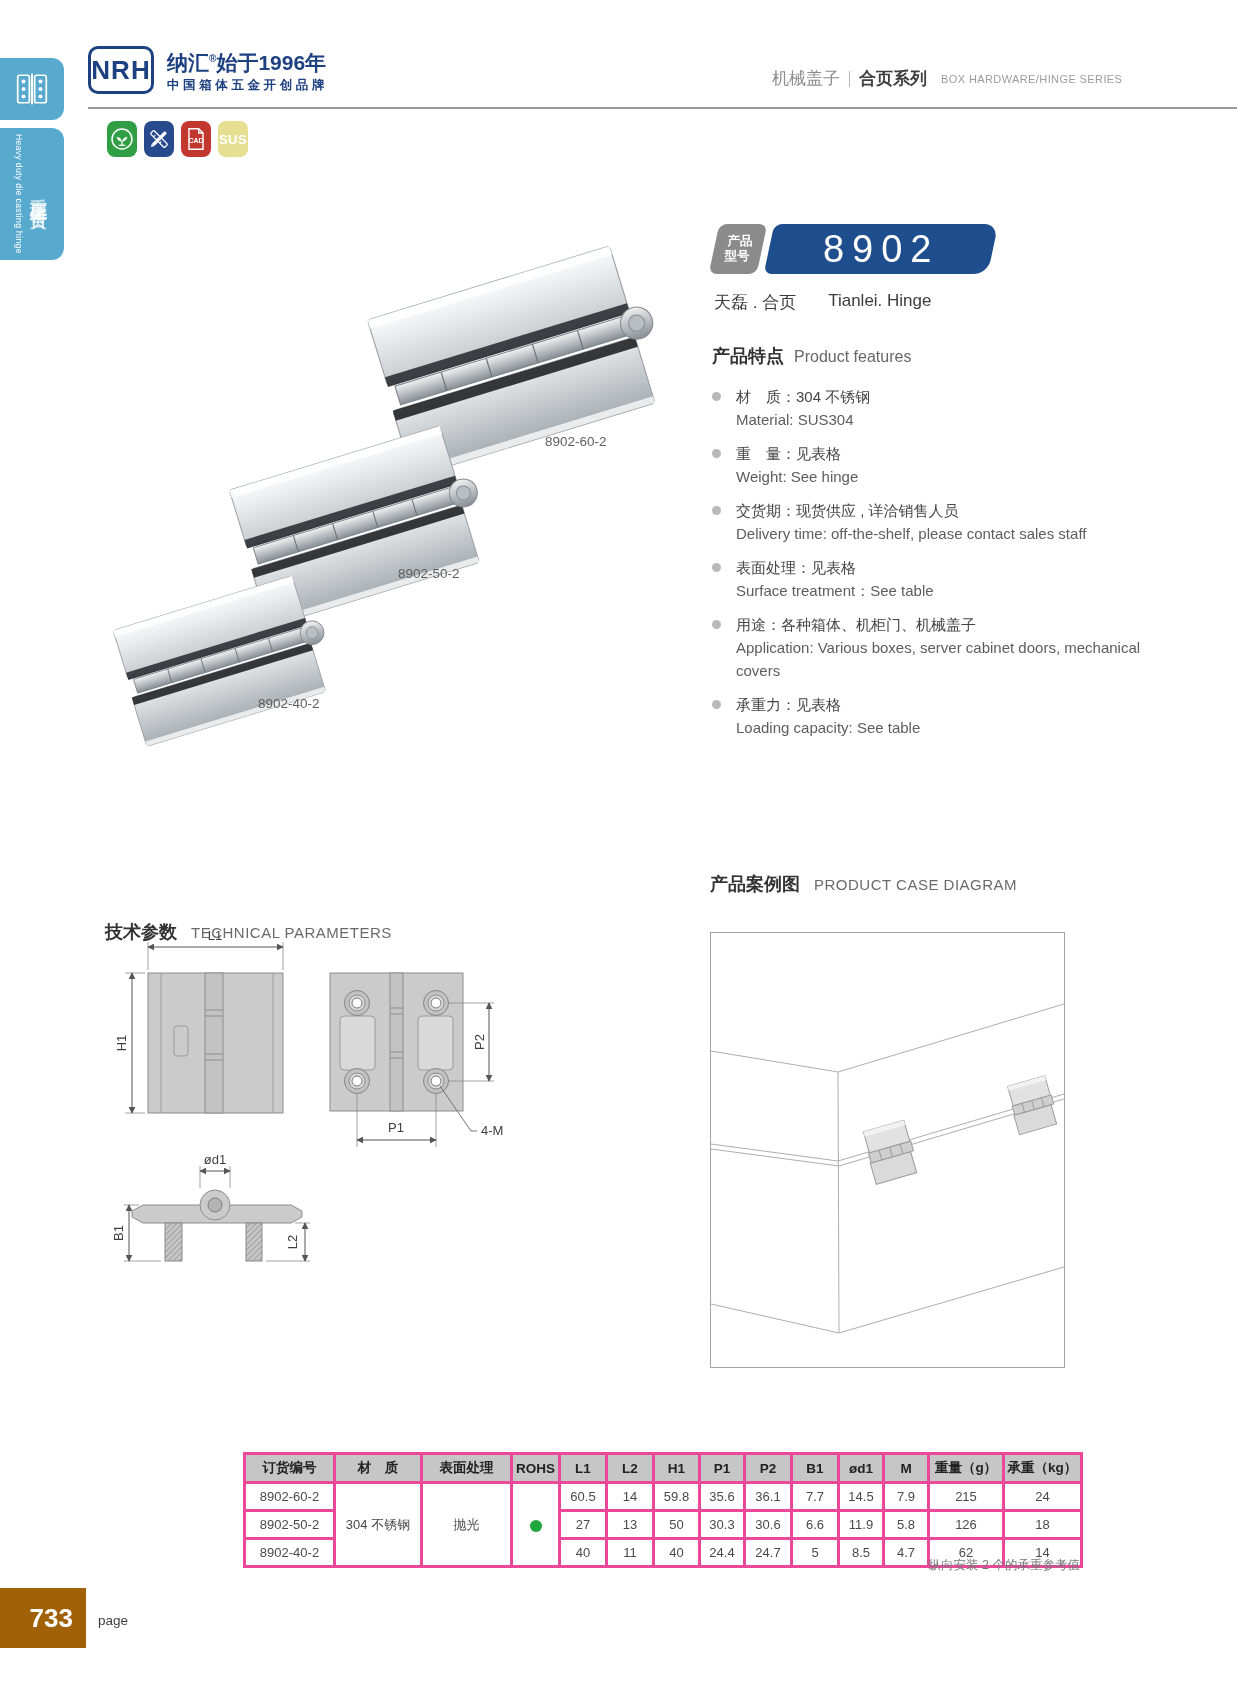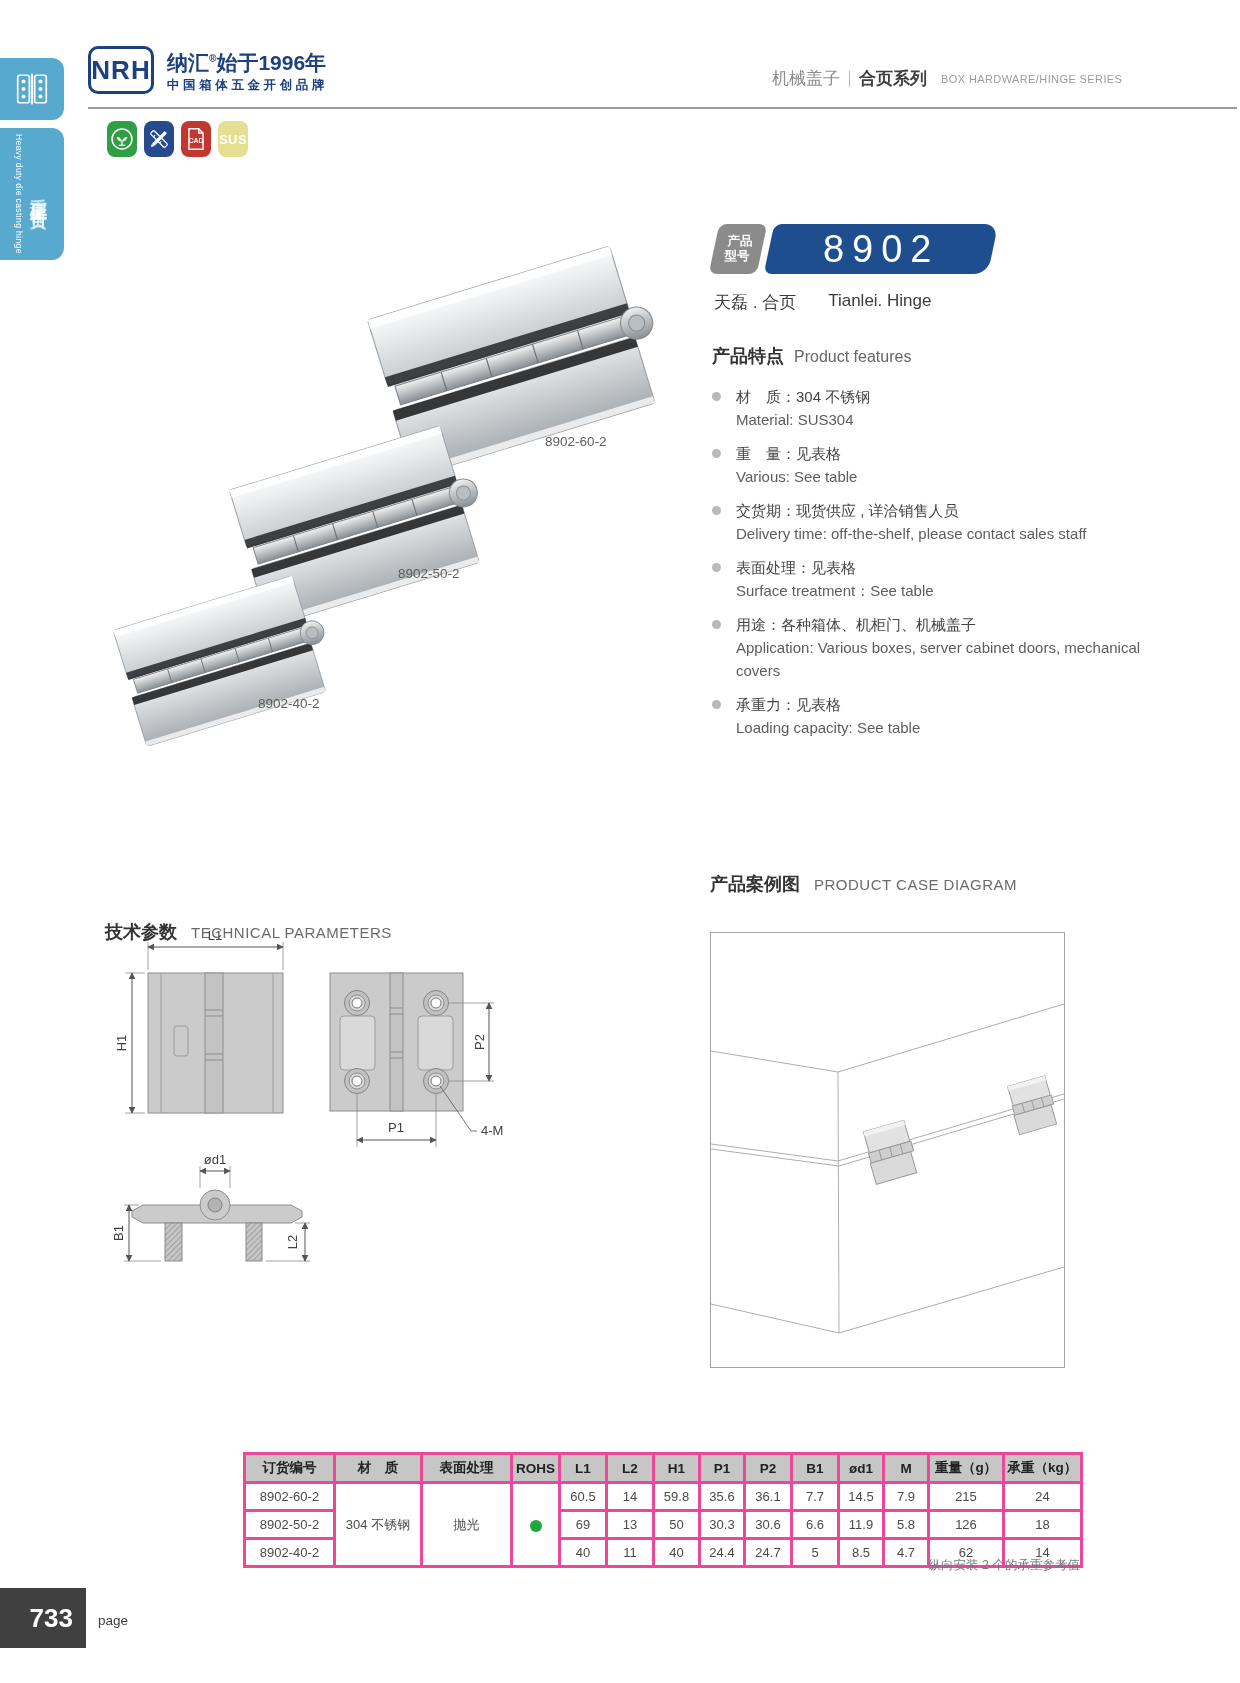--- a/index.html
+++ b/index.html
@@ -83,21 +83,21 @@
   
   .tblwrap{position:absolute;left:243px;top:1452px;}
   table.spec{border-collapse:collapse;border:2px solid #555;}
   table.spec th,table.spec td{border:3px solid #ec4899;text-align:center;padding:0 2px;}
   table.spec th{background:#c6c6c6;height:26px;font-size:13.5px;font-weight:600;color:#222;}
   table.spec td{height:25px;font-size:13px;color:#4a4a4a;background:#fff;}
   .rohs-dot{display:inline-block;width:12px;height:12px;border-radius:50%;background:#1fa63d;vertical-align:middle;}
   .tbl-note{position:absolute;left:700px;top:1557px;width:380px;text-align:right;font-size:12.5px;color:#777;}
 
   
-  .page-badge{position:absolute;left:0;top:1588px;width:86px;height:60px;background:#404040;color:#fff;
+  .page-badge{position:absolute;left:0;top:1588px;width:86px;height:60px;background:#a16207;color:#fff;
               display:flex;align-items:center;justify-content:flex-end;padding-right:13px;
               font-size:26px;font-weight:bold;box-sizing:border-box;}
   .page-label{position:absolute;left:98px;top:1613px;font-size:13.5px;color:#3f3f3f;}
 </style>
 </head>
 <body>
 
 <div class="page">
 
   <div class="side-tab tab-icon">
@@ -229,21 +229,21 @@
       <span class="f-head-en">Product features</span>
     </div>
     <div class="f-item">
       <span class="f-dot"></span>
       <div class="f-zh">材　质：304 不锈钢</div>
       <div class="f-en">Material: SUS304</div>
     </div>
     <div class="f-item">
       <span class="f-dot"></span>
       <div class="f-zh">重　量：见表格</div>
-      <div class="f-en">Various: See table</div>
+      <div class="f-en">Weight: See hinge</div>
     </div>
     <div class="f-item">
       <span class="f-dot"></span>
       <div class="f-zh">交货期：现货供应 , 详洽销售人员</div>
       <div class="f-en">Delivery time: off-the-shelf, please contact sales staff</div>
     </div>
     <div class="f-item">
       <span class="f-dot"></span>
       <div class="f-zh">表面处理：见表格</div>
       <div class="f-en">Surface treatment：See table</div>
@@ -428,21 +428,21 @@
         <td>35.6</td>
         <td>36.1</td>
         <td>7.7</td>
         <td>14.5</td>
         <td>7.9</td>
         <td>215</td>
         <td>24</td>
       </tr>
       <tr>
         <td>8902-50-2</td>
-        <td>69</td>
+        <td>27</td>
         <td>13</td>
         <td>50</td>
         <td>30.3</td>
         <td>30.6</td>
         <td>6.6</td>
         <td>11.9</td>
         <td>5.8</td>
         <td>126</td>
         <td>18</td>
       </tr>

